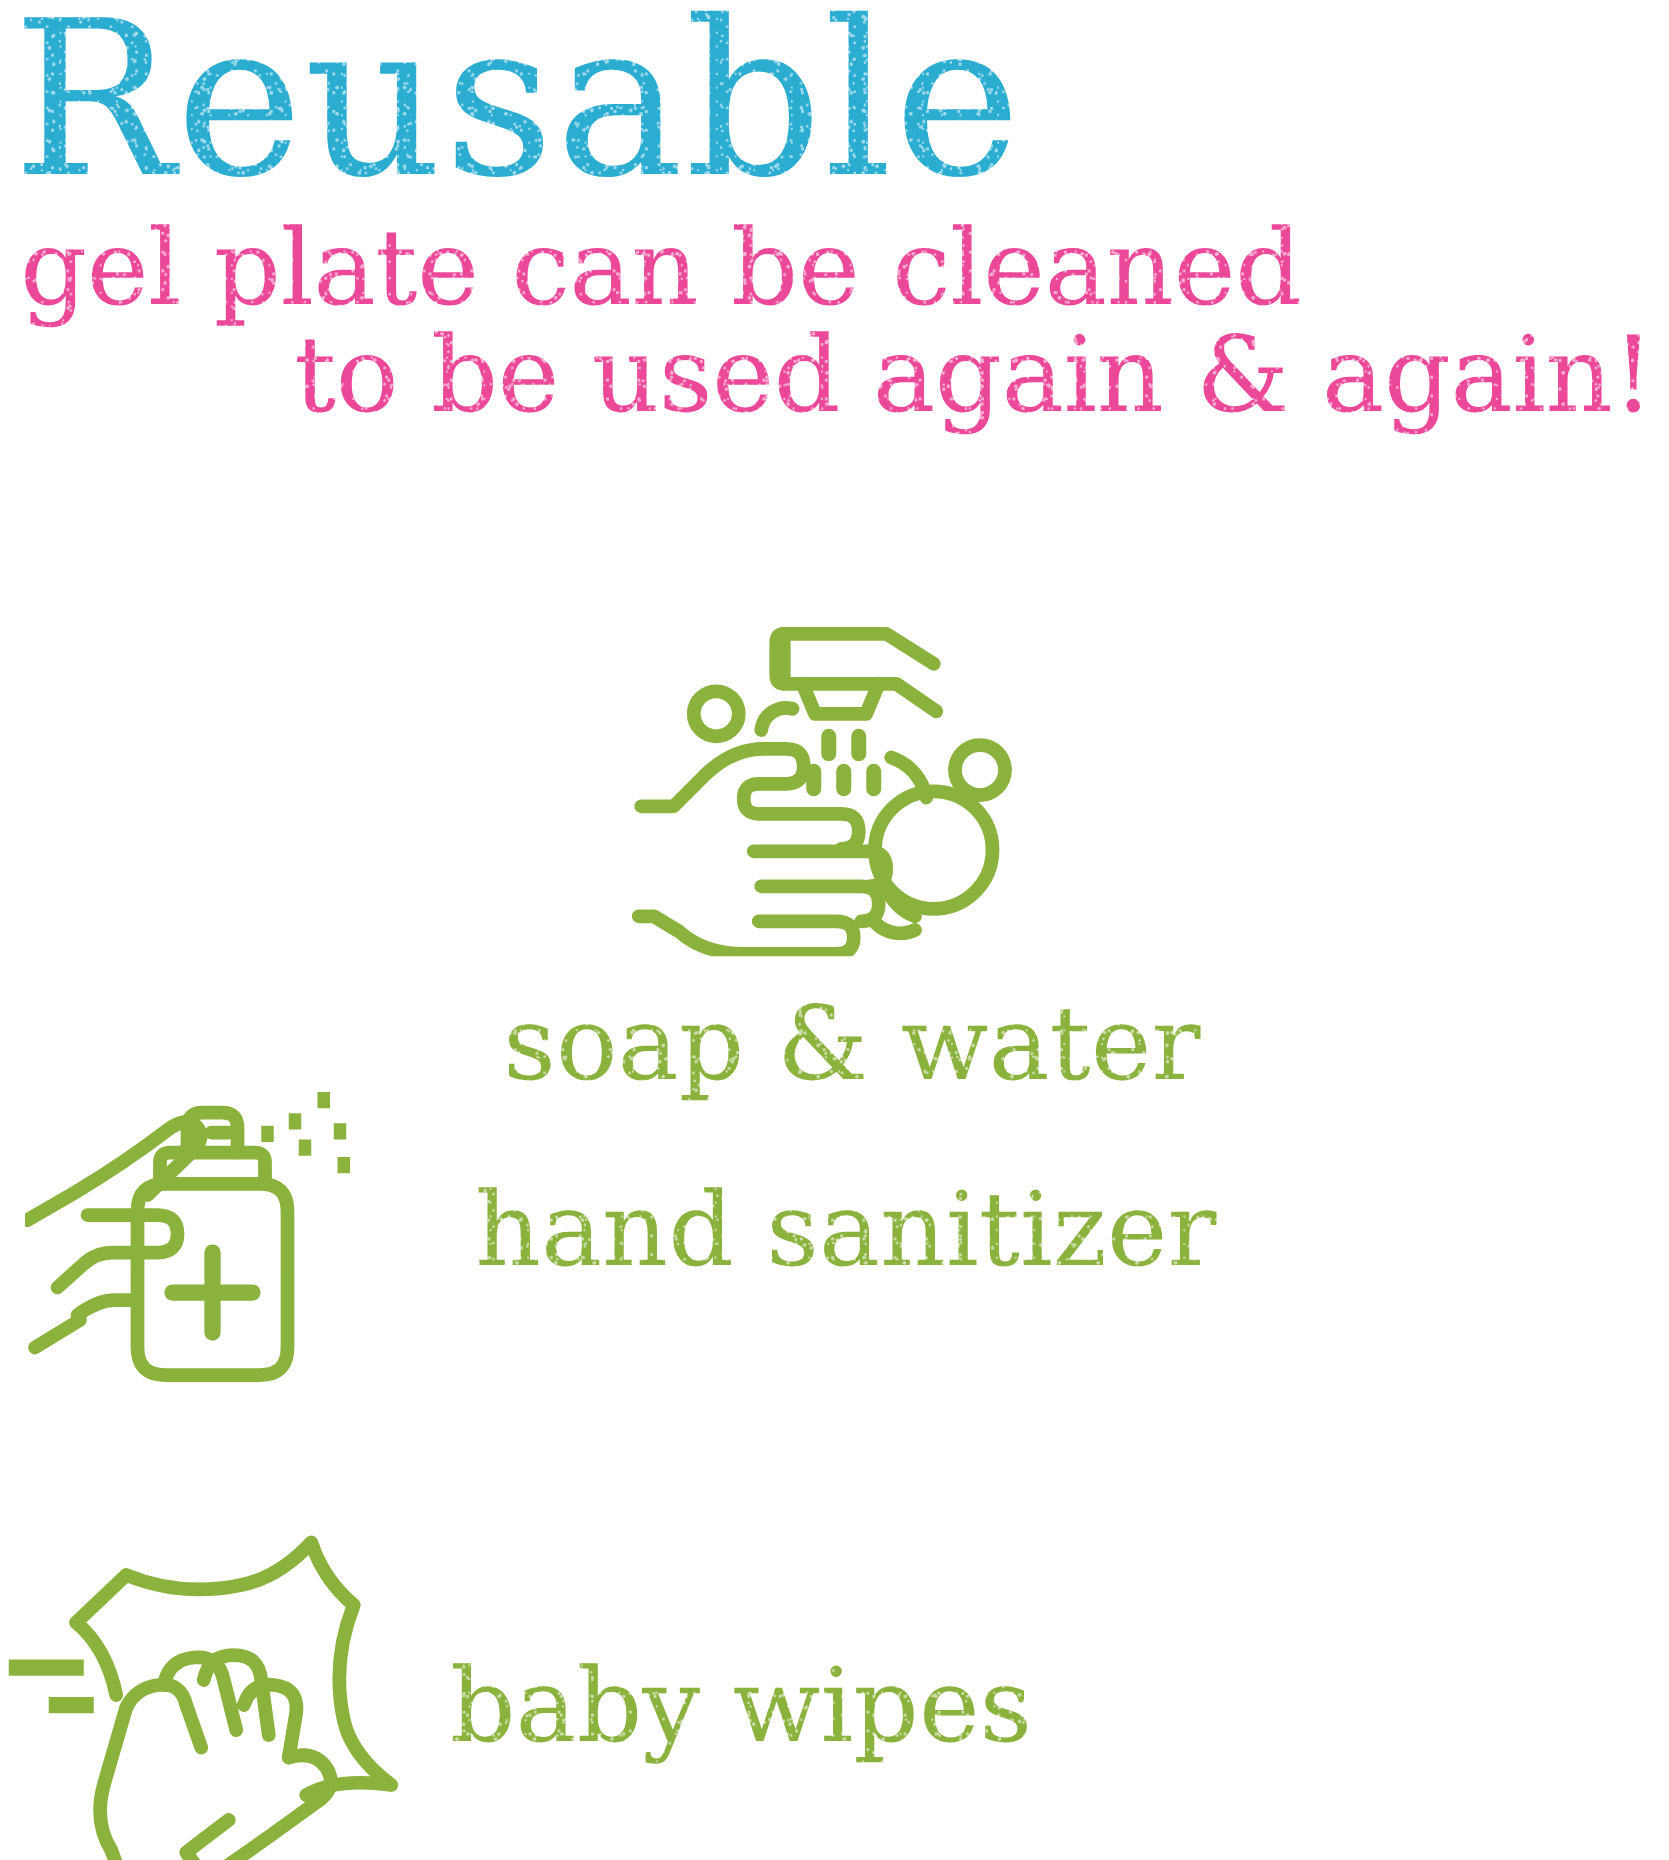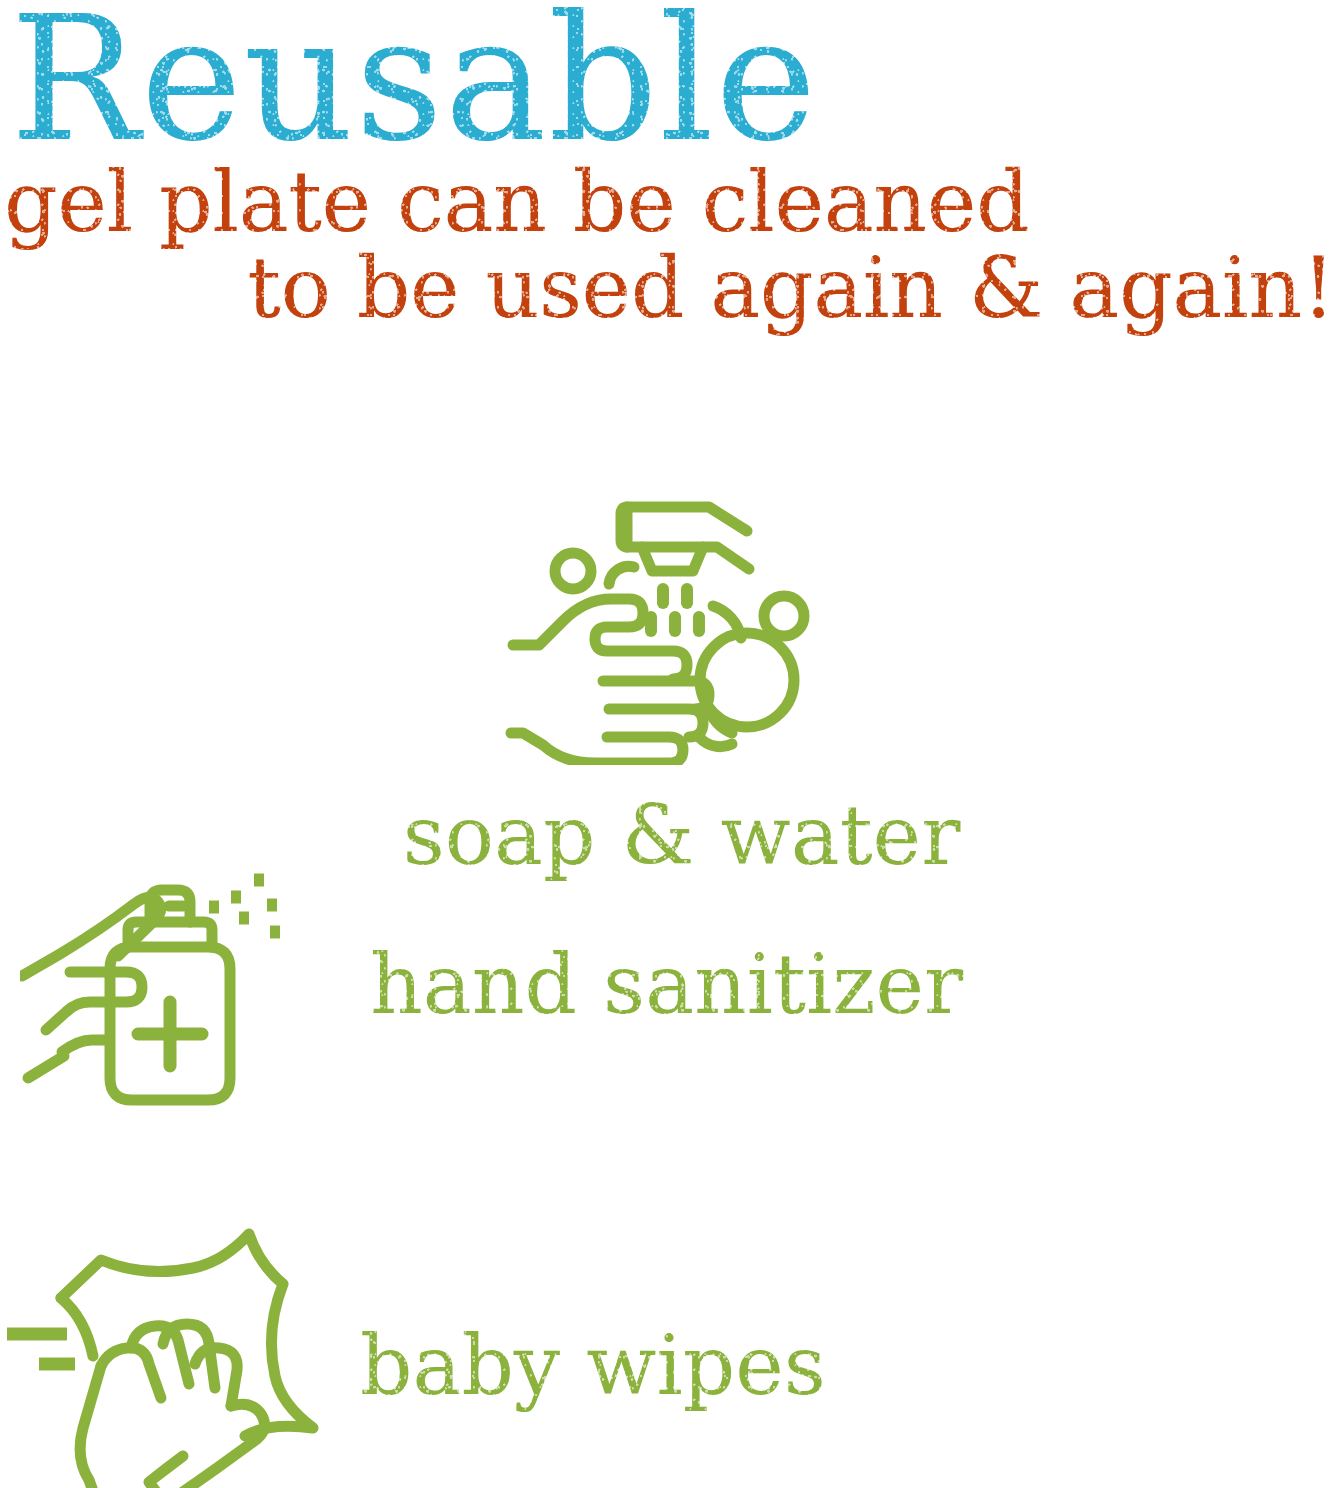--- a/index.html
+++ b/index.html
@@ -35,23 +35,23 @@
     color: #2BADD2;
     text-align: left;
     padding-left: 10px;
     margin: 0;
     white-space: nowrap;
   }
 
   .title-sub {
     font-family: "DejaVu Serif", serif;
     font-weight: 400;
-    color: #c2410c;
+    color: #ec4899;
     text-align: left;
-    margin: 0;
+    margin: 12px;
     white-space: nowrap;
   }
   .title-sub .line1 {
     display: block;
     font-size: 84px;
     line-height: 1.02;
     padding-left: 4px;
     letter-spacing: -0.5px;
   }
   .title-sub .line2 {
@@ -115,21 +115,21 @@
     color: #8BB23C;
     letter-spacing: 0px;
     white-space: nowrap;
   }
 
   #row-soap   { top: 455px;  height: 290px; flex-direction: column; }
   #row-sanit  { top: 840px;  height: 290px; }
   #row-wipes  { top: 1216px; height: 300px; }
 
   #row-soap  .row-label { margin-left: 28px; }
-  #row-sanit .row-label { margin-left: 30px; }
+  #row-sanit .row-label { margin-left: 40px; }
   #row-wipes .row-label { margin-left: 20px; }
 
   svg { display: block; }
 </style>
 </head>
 <body>
 
 <div id="page">
 
   <div class="heading-block">

